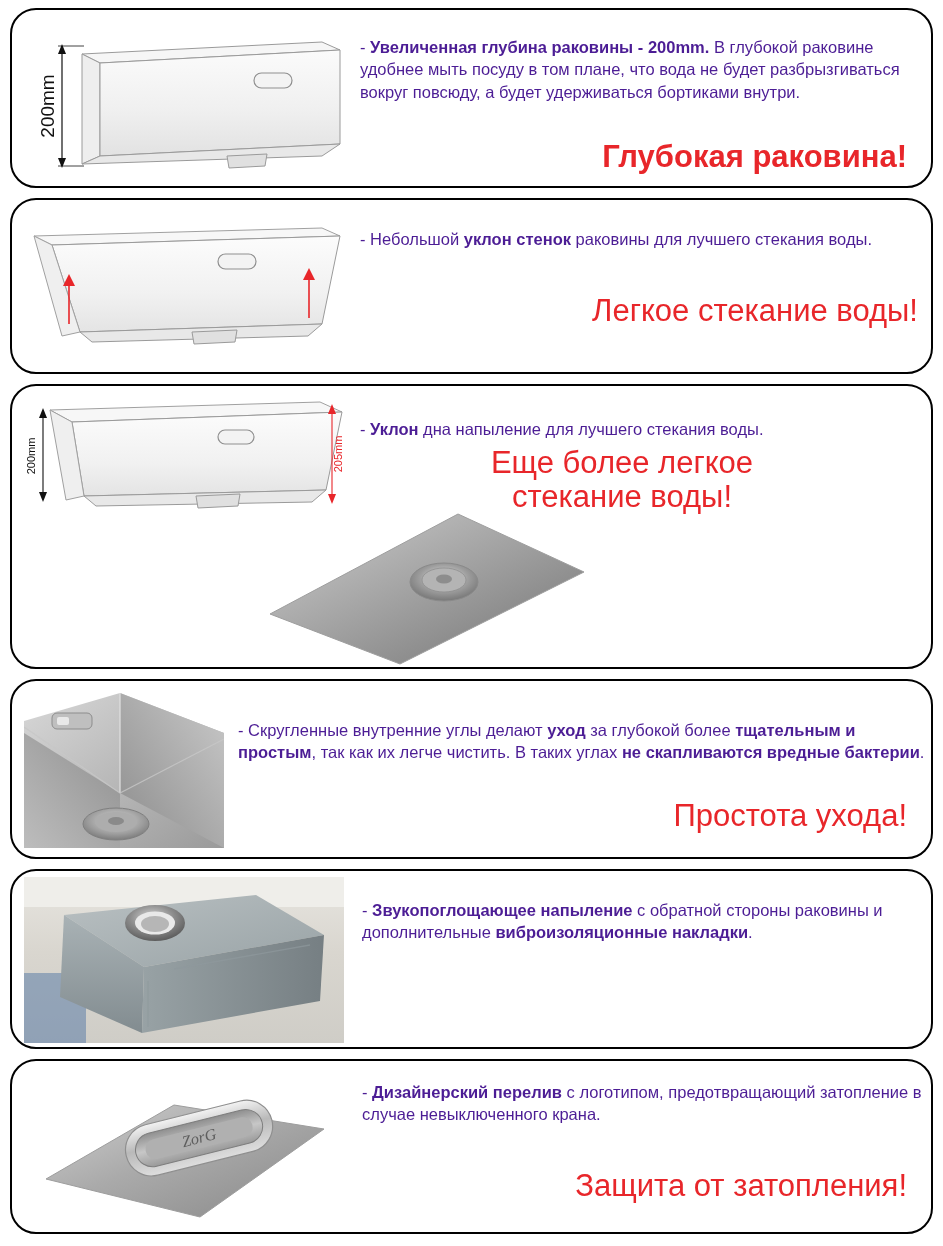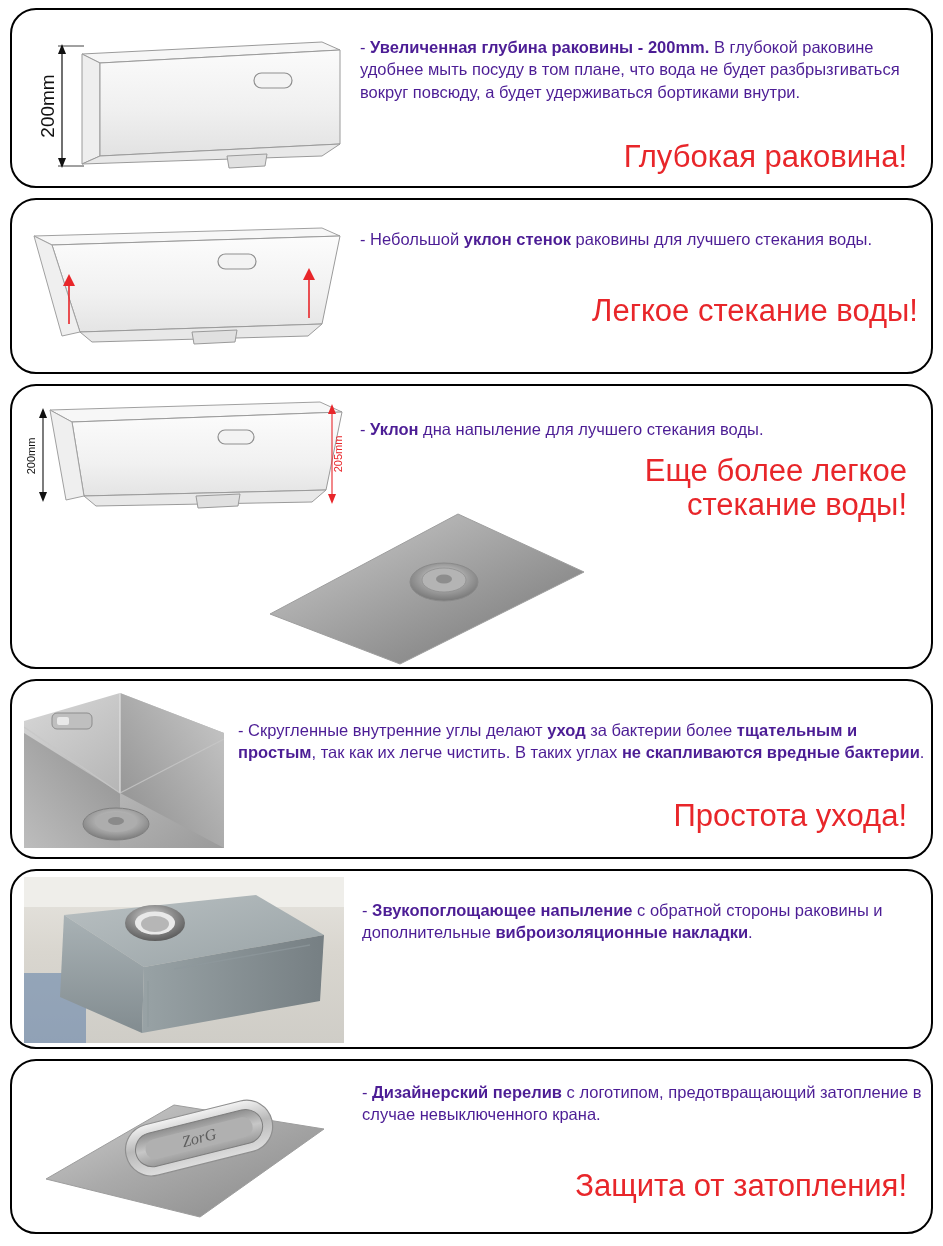--- a/index.html
+++ b/index.html
@@ -45,34 +45,34 @@
     line-height: 1.1;
     text-align: right;
     white-space: nowrap;
   }
   .slogan.two-line { text-align: right; }
 
   
   #card1 { height: 180px; }
   #card1 .art { position: absolute; left: 10px; top: 6px; width: 330px; height: 168px; }
   #card1 .txt { position: absolute; left: 348px; top: 26px; width: 560px; }
-  #card1 .slogan { position: absolute; right: 24px; top: 130px; width: 560px; }
+  #card1 .slogan { position: absolute; right: 24px; top: 130px; width: 560px; font-weight: bold; }
 
   
   #card2 { height: 176px; }
   #card2 .art { position: absolute; left: 10px; top: 6px; width: 330px; height: 150px; }
   #card2 .txt { position: absolute; left: 348px; top: 28px; width: 560px; }
   #card2 .slogan { position: absolute; right: 13px; top: 94px; width: 560px; }
 
   
   #card3 { height: 285px; }
   #card3 .art { position: absolute; left: 8px; top: 6px; width: 350px; height: 130px; }
   #card3 .photo { position: absolute; left: 250px; top: 120px; width: 330px; height: 160px; }
   #card3 .txt { position: absolute; left: 348px; top: 32px; width: 570px; }
-  #card3 .slogan { position: absolute; right: 24px; top: 68px; width: 570px; }
+  #card3 .slogan { position: absolute; right: 24px; top: 60px; width: 570px; text-align: center; }
 
   
   #card4 { height: 180px; }
   #card4 .photo { position: absolute; left: 12px; top: 12px; width: 200px; height: 155px; }
   #card4 .txt { position: absolute; left: 226px; top: 38px; width: 690px; }
   #card4 .slogan { position: absolute; right: 24px; top: 118px; width: 690px; }
 
   
   #card5 { height: 180px; padding-left: 22px; }
   #card5 .photo { position: absolute; left: 12px; top: 6px; width: 320px; height: 166px; }
@@ -253,21 +253,21 @@
         <path d="M96 0 L96 100" stroke="#e2e2e2" stroke-width="1.4" opacity="0.85"></path>
         <path d="M0 34 L96 100 L200 46" stroke="#c7c7c7" stroke-width="1.2" fill="none" opacity="0.8"></path>
         <rect x="28" y="20" width="40" height="16" rx="5" fill="#bfbfbf" stroke="#8d8d8d" stroke-width="1"></rect>
         <rect x="33" y="24" width="12" height="8" rx="2" fill="#e9e9e9"></rect>
         <ellipse cx="92" cy="131" rx="33" ry="16" fill="url(#c4d)" stroke="#7f7f7f" stroke-width="1"></ellipse>
         <ellipse cx="92" cy="129" rx="21" ry="10" fill="#adadad"></ellipse>
         <ellipse cx="92" cy="128" rx="8" ry="4" fill="#8a8a8a"></ellipse>
       </svg>
     </div>
     <div class="txt body-text">
-      <span>-</span><span><span> Скругленные внутренние углы делают </span><b>уход</b><span> за бактерии более </span><b>тщательным и простым</b><span>, так как их легче чистить. В таких углах </span><b>не скапливаются вредные бактерии</b><span>.</span></span>
+      <span>-</span><span><span> Скругленные внутренние углы делают </span><b>уход</b><span> за глубокой более </span><b>тщательным и простым</b><span>, так как их легче чистить. В таких углах </span><b>не скапливаются вредные бактерии</b><span>.</span></span>
     </div>
     <div class="slogan">Простота ухода!</div>
   </div>
 
   <div class="card" id="card5">
     <div class="photo ph">
       <svg viewBox="0 0 320 166" width="320" height="166">
         <defs>
           <linearGradient id="c5bg" x1="0" y1="0" x2="0" y2="1">
             <stop offset="0%" stop-color="#e7e5e0"></stop>

